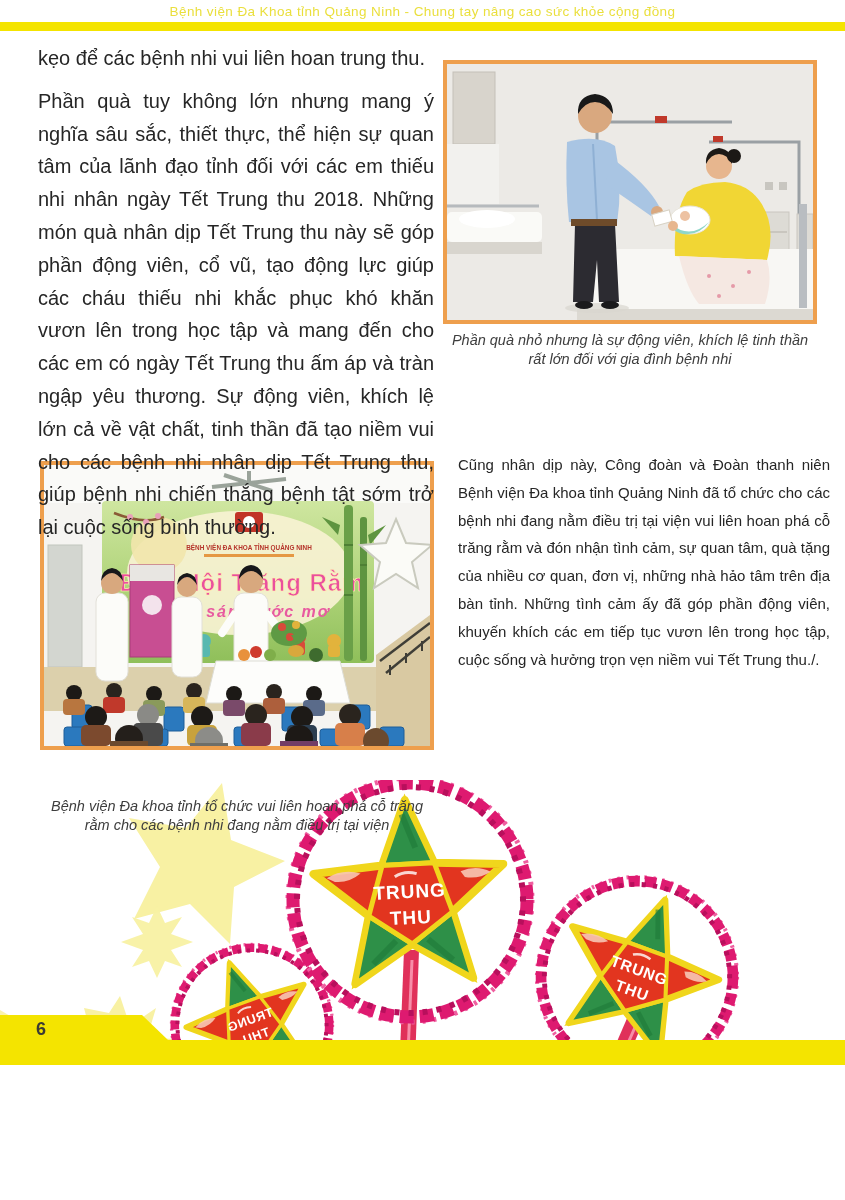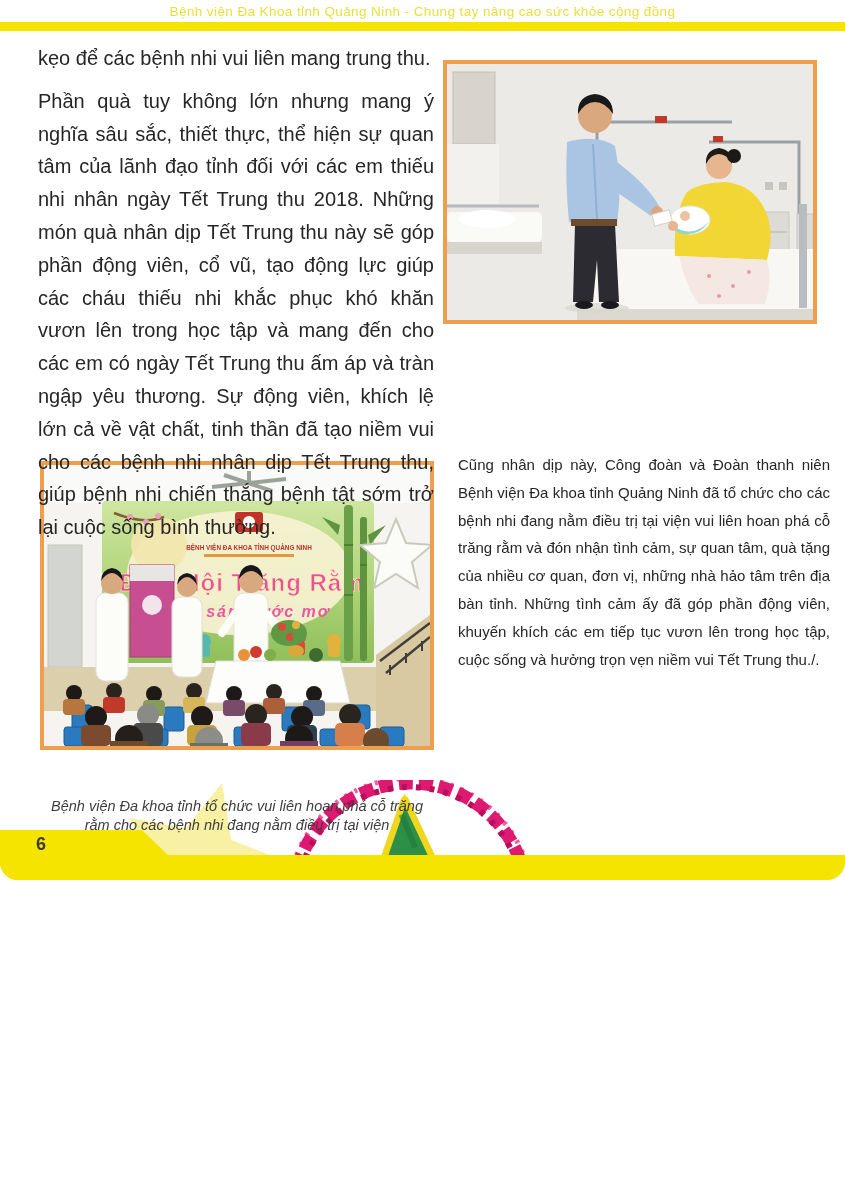--- a/index.html
+++ b/index.html
@@ -12,22 +12,22 @@
     --tinsel-dark:#B80F5C;
     --tinsel-light:#EF5FA0;
     --star-red:#E2351F;
     --star-green:#2E9048;
     --star-outline:#F0D61C;
     --stick-red:#E0315A;
     --pale-star:#F8F1A3;
   }
   html,body{margin:0;padding:0;background:#fff;}
   .page{
-    position:relative;width:845px;height:880px;background:#fff;overflow:hidden;
-    font-family:"Liberation Sans",sans-serif;color:var(--page-text);border-radius:18px;
+    position:relative;width:845px;height:1065px;background:#fff;overflow:hidden;
+    font-family:"Liberation Sans",sans-serif;color:var(--page-text);
   }
   .header-title{
     position:absolute;top:4px;left:0;width:100%;text-align:center;
     font-size:13.5px;letter-spacing:.4px;color:var(--header-text);
   }
   .header-bar{position:absolute;top:22px;left:0;width:100%;height:9px;background:var(--accent-yellow);}
   .col-left{position:absolute;left:38px;top:42px;width:396px;}
   .col-left p{margin:0 0 10px 0;font-size:20px;line-height:32.8px;text-align:justify;}
   .col-right{position:absolute;left:458px;top:451px;width:372px;}
   .col-right p{margin:0;font-size:15px;line-height:27.8px;text-align:justify;}
@@ -70,21 +70,21 @@
 </style>
 </head>
 <body>
 
 <div class="page">
 
   <div class="header-title text-layer">Bệnh viện Đa Khoa tỉnh Quảng Ninh - Chung tay nâng cao sức khỏe cộng đồng</div>
   <div class="header-bar"></div>
 
   <div class="col-left text-layer">
-    <p>kẹo để các bệnh nhi vui liên mang trung thu.</p>
+    <p>kẹo để các bệnh nhi vui liên hoan trung thu.</p>
     <p>Phần quà tuy không lớn nhưng mang ý nghĩa sâu sắc, thiết thực, thể hiện sự quan tâm của lãnh đạo tỉnh đối với các em thiếu nhi nhân ngày Tết Trung thu 2018. Những món quà nhân dịp Tết Trung thu này sẽ góp phần động viên, cổ vũ, tạo động lực giúp các cháu thiếu nhi khắc phục khó khăn vươn lên trong học tập và mang đến cho các em có ngày Tết Trung thu ấm áp và tràn ngập yêu thương. Sự động viên, khích lệ lớn cả về vật chất, tinh thần đã tạo niềm vui cho các bệnh nhi nhân dịp Tết Trung thu, giúp bệnh nhi chiến thắng bệnh tật sớm trở lại cuộc sống bình thường.</p>
   </div>
 
   <figure class="photo photo-hospital" style="margin:0">
     <svg width="366" height="256" viewBox="0 0 366 256">
       <rect width="366" height="256" fill="#ECEAE6"></rect>
       <rect x="6" y="8" width="42" height="72" fill="#D8D4CC" stroke="#C4C0B8"></rect>
       <rect x="0" y="80" width="52" height="60" fill="#F2F1EE"></rect>
       <g stroke="#9AA0A4" stroke-width="3" fill="none">
         <path d="M150,140 V58 H285"></path>
@@ -139,20 +139,21 @@
         <path d="M259,100 Q258,86 272,84 Q286,86 285,100 Q280,90 272,90 Q264,90 259,100 Z" fill="#1C1916"></path>
         <circle cx="287" cy="92" r="7" fill="#1C1916"></circle>
         <ellipse cx="243" cy="156" rx="20" ry="14" fill="#FFFFFF" stroke="#E8E4DA"></ellipse>
         <path d="M224,160 Q243,176 262,158 Q252,172 236,170 Q226,168 224,160 Z" fill="#8ED6C8"></path>
         <circle cx="238" cy="152" r="5" fill="#EDC2A2"></circle>
         <rect x="206" y="148" width="18" height="12" fill="#FFF" stroke="#D8D2C4" transform="rotate(-15 215 154)"></rect>
         <circle cx="226" cy="162" r="5" fill="#E7B68E"></circle>
       </g>
     </svg>
   </figure>
+  <div class="caption caption-hospital text-layer">Phần quà nhỏ nhưng là sự động viên, khích lệ tinh thần rất lớn đối với gia đình bệnh nhi</div>
 
   <div class="col-right text-layer">
     <p>Cũng nhân dịp này, Công đoàn và Đoàn thanh niên Bệnh viện Đa khoa tỉnh Quảng Ninh đã tổ chức cho các bệnh nhi đang nằm điều trị tại viện vui liên hoan phá cỗ trăng rằm và đón nhận tình cảm, sự quan tâm, quà tặng của nhiều cơ quan, đơn vị, những nhà hảo tâm trên địa bàn tỉnh. Những tình cảm ấy đã góp phần động viên, khuyến khích các em tiếp tục vươn lên trong học tập, cuộc sống và hưởng trọn vẹn niềm vui Tết Trung thu./.</p>
   </div>
 
   <figure class="photo photo-event" style="margin:0">
     <svg width="386" height="281" viewBox="0 0 386 281">
       <rect width="386" height="281" fill="#F5F4F1"></rect>
       <rect width="386" height="38" fill="#FAFAF8"></rect>
 

